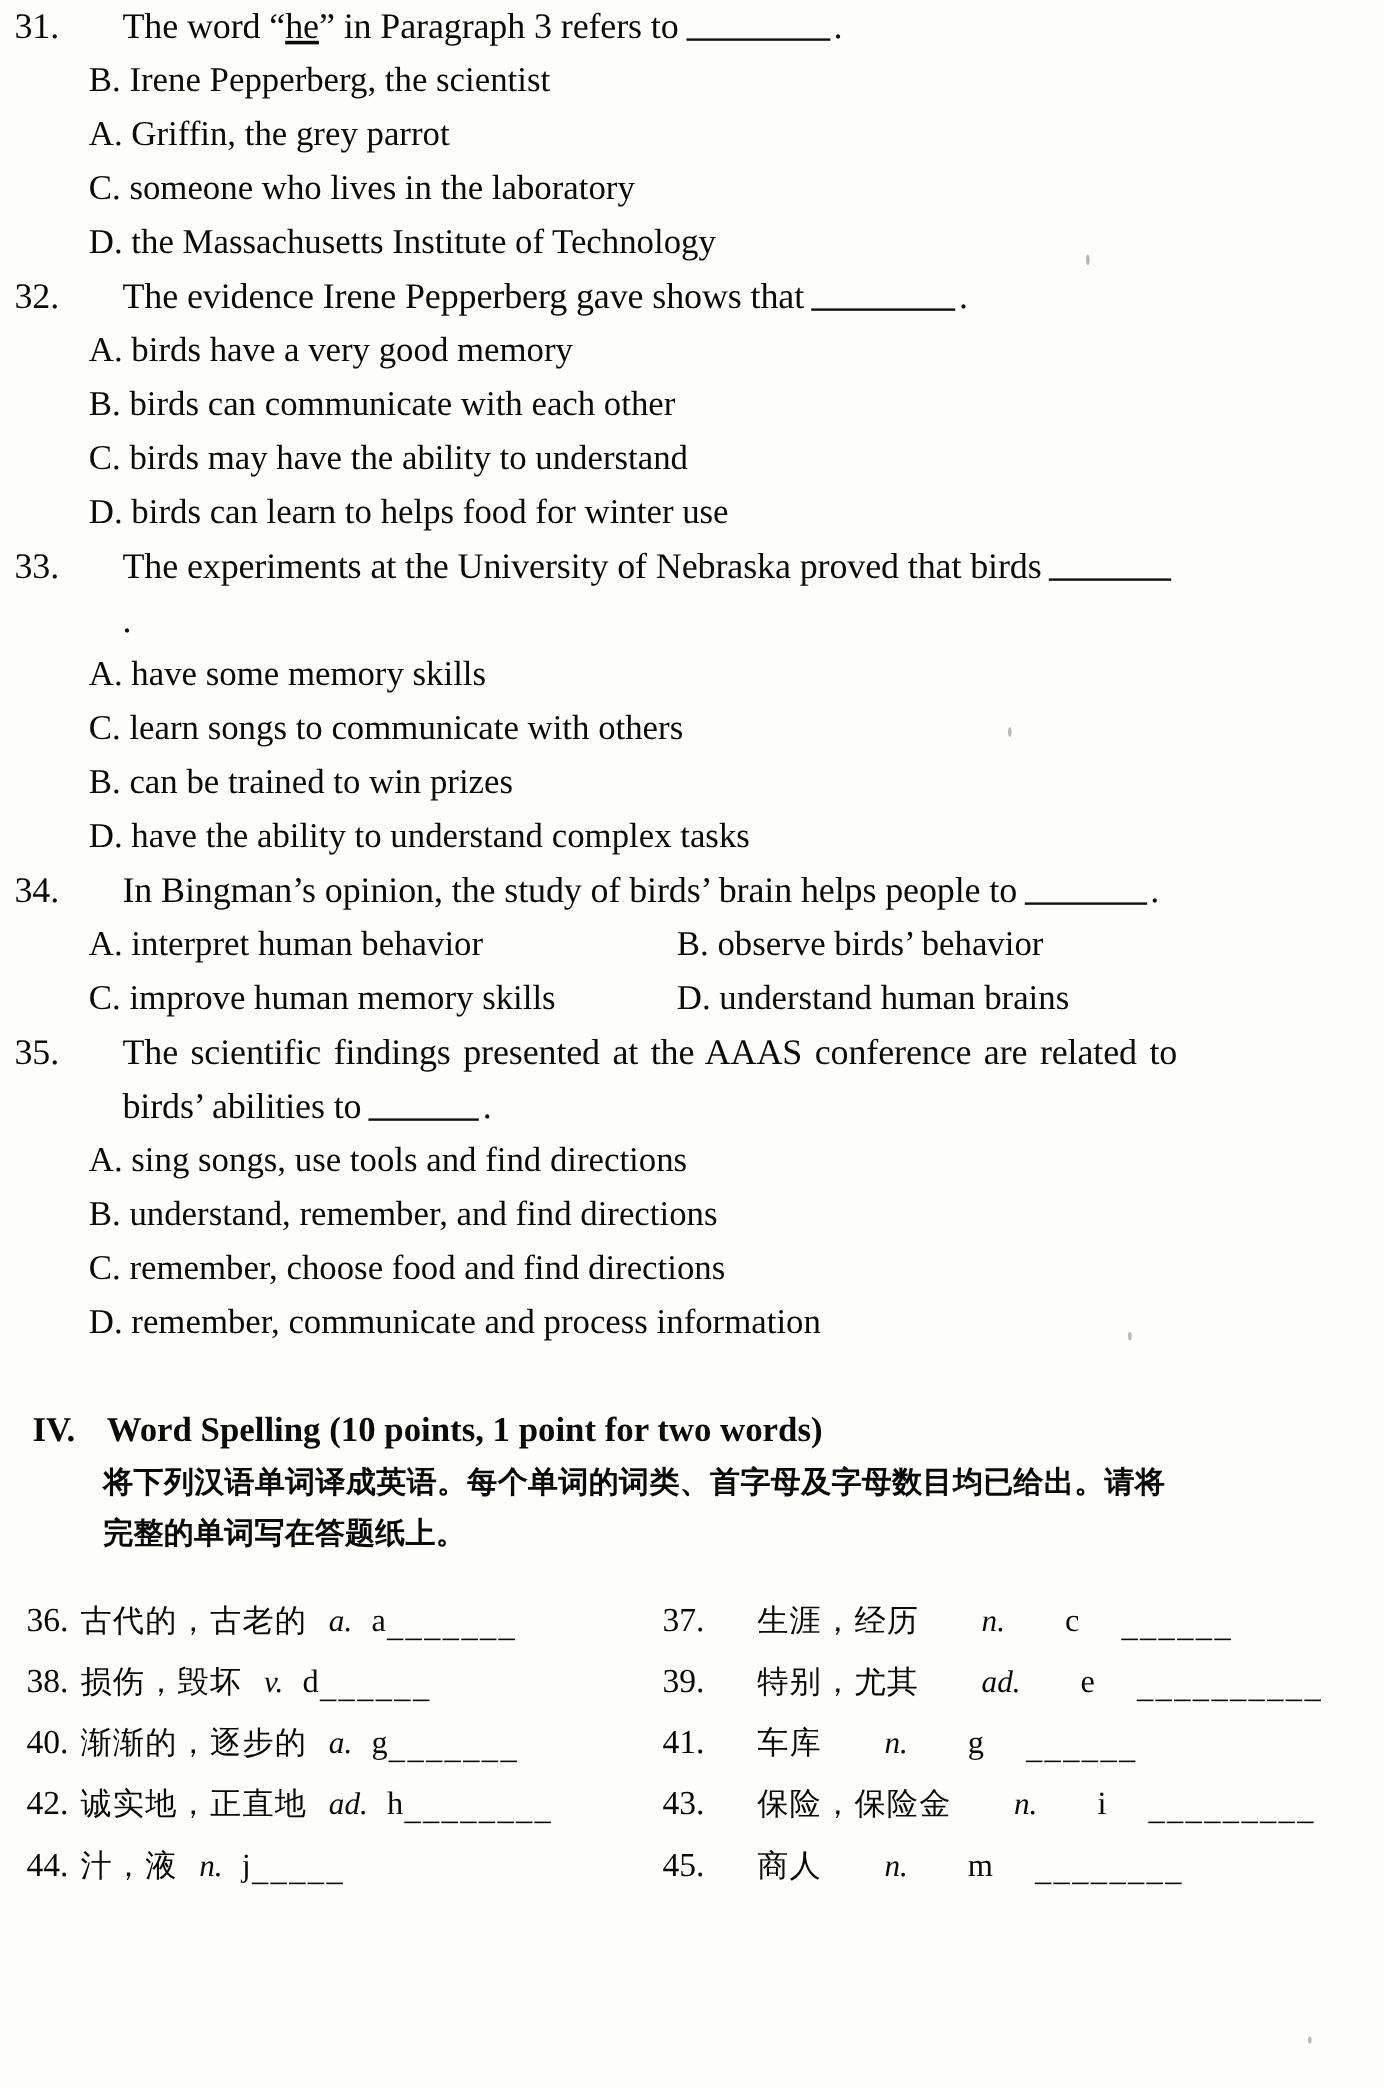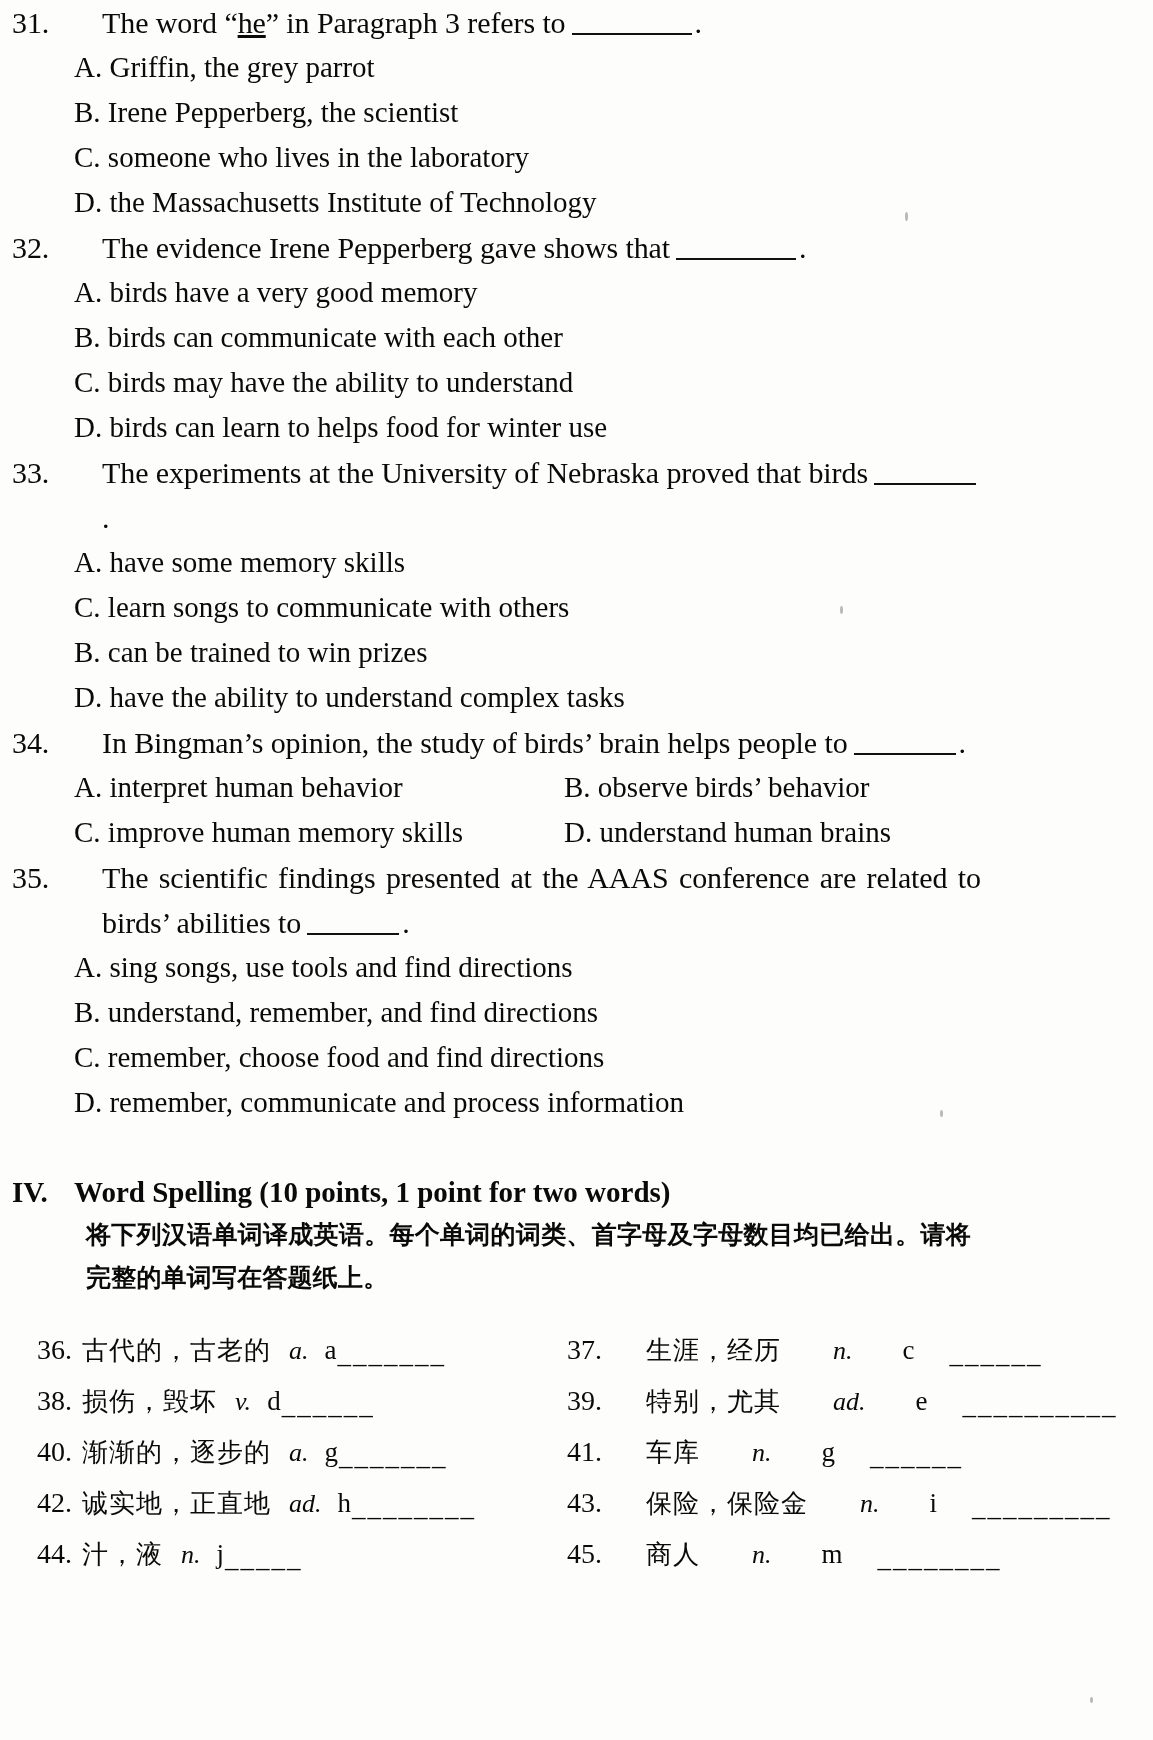--- a/index.html
+++ b/index.html
@@ -91,20 +91,21 @@
     display: flex;
     align-items: baseline;
     font-weight: bold;
     font-size: 29px;
     line-height: 42px;
     padding-left: 12px;
   }
   .section-roman {
     width: 62px;
     flex: 0 0 62px;
+    margin-left: 15px;
   }
   .section-title { flex: 1 1 auto; }
 
   .cn-instr {
     font-family: "DejaVu Sans", "Liberation Sans", sans-serif;
     font-weight: bold;
     font-size: 25px;
     line-height: 43px;
     padding-left: 86px;
     padding-right: 38px;
@@ -117,21 +118,20 @@
     display: grid;
     grid-template-columns: 540px 613px;
     row-gap: 0px;
     font-size: 28px;
     line-height: 50px;
   }
   .spell-item {
     display: flex;
     align-items: baseline;
     white-space: nowrap;
-    margin-left: 15px;
   }
   .spell-item.col-left { padding-left: 22px; }
   .spell-item.col-right { padding-left: 12px; gap: 34px; }
 
   .sp-num {
     flex: 0 0 auto;
     padding-right: 10px;
     font-family: "Liberation Serif", serif;
   }
   .sp-cn {
@@ -181,24 +181,24 @@
   <div class="speck" style="left:1090px; top:1697px; width:3px; height:6px;"></div>
 
   <div class="content">
 
     <div class="q-block">
       <div class="q-stem">
         <span class="q-num">31.</span>
         <span class="q-text"><span>The word “</span><u class="ul-word">he</u><span>” in Paragraph 3 refers to</span><span class="blank"></span><span>.</span></span>
       </div>
       <div class="opt-row">
+          <span class="opt-single">B. Irene Pepperberg, the scientist</span>
+        </div>
+      <div class="opt-row">
           <span class="opt-single">A. Griffin, the grey parrot</span>
-        </div>
-      <div class="opt-row">
-          <span class="opt-single">B. Irene Pepperberg, the scientist</span>
         </div>
       <div class="opt-row">
           <span class="opt-single">C. someone who lives in the laboratory</span>
         </div>
       <div class="opt-row">
           <span class="opt-single">D. the Massachusetts Institute of Technology</span>
         </div>
     </div>
 
     <div class="q-block">

